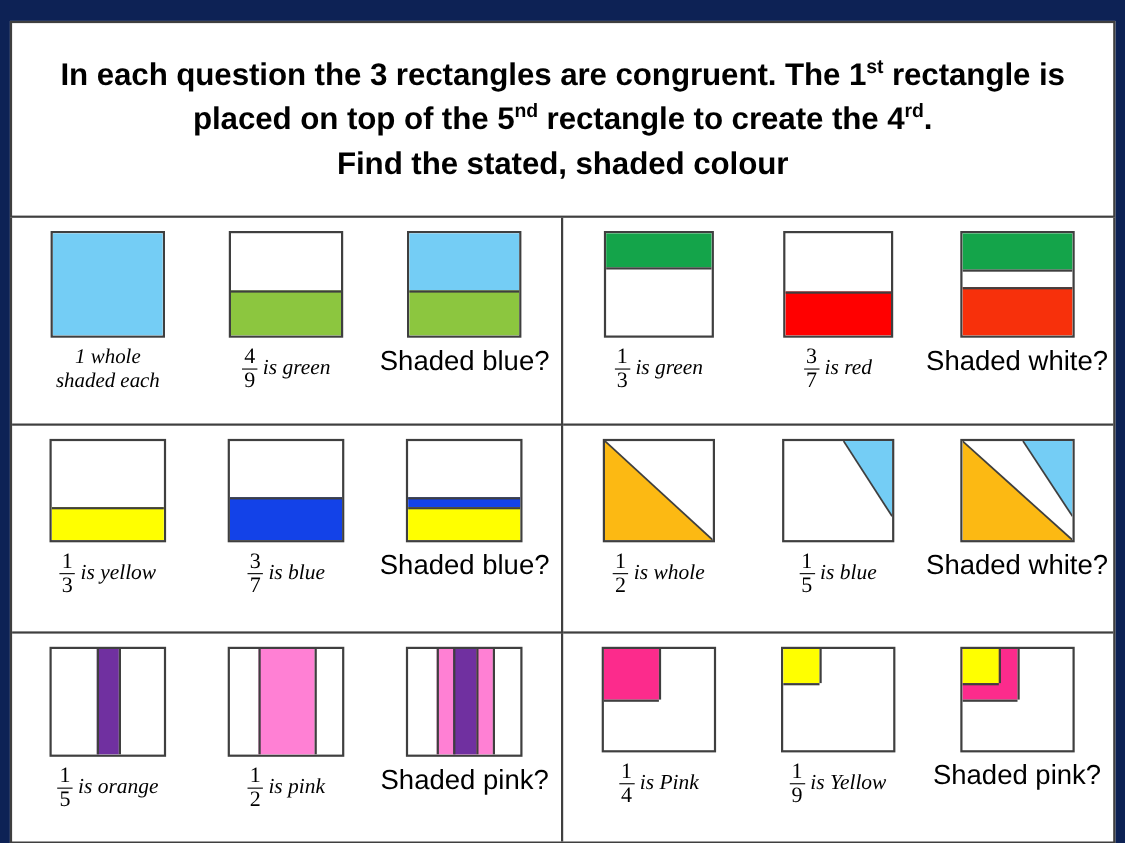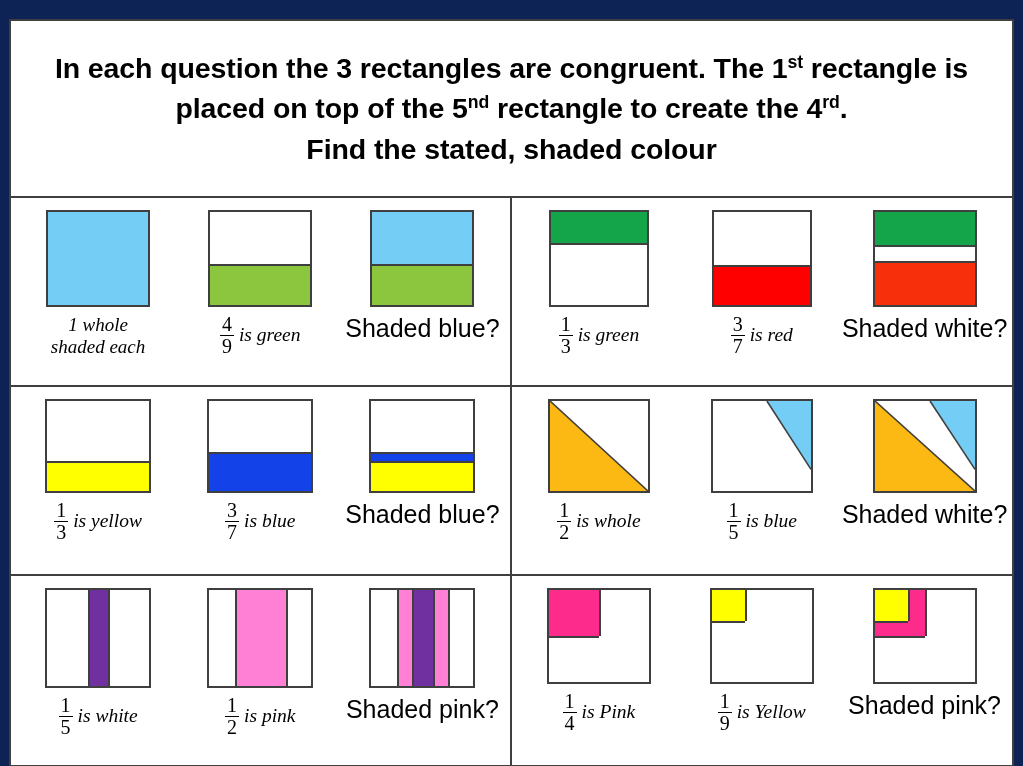--- a/index.html
+++ b/index.html
@@ -319,21 +319,21 @@
           <div class="vband" style="left:40%;width:20%;background:#7030a0;"></div>
           <div class="vdivline" style="left:40%;"></div>
           <div class="vdivline" style="left:60%;"></div>
         </div>
         <div class="cap-wrap">
           <div class="cap">
             <span class="frac">
               <span class="num">1</span>
               <span class="den">5</span>
             </span>
-            <span>is white</span>
+            <span>is orange</span>
           </div>
         </div>
       </div>
 
       <div class="item">
         <div class="shape" style="width:102px;height:96px;">
           <div class="vband" style="left:25%;width:50%;background:#ff80d4;"></div>
           <div class="vdivline" style="left:25%;"></div>
           <div class="vdivline" style="left:75%;"></div>
         </div>

